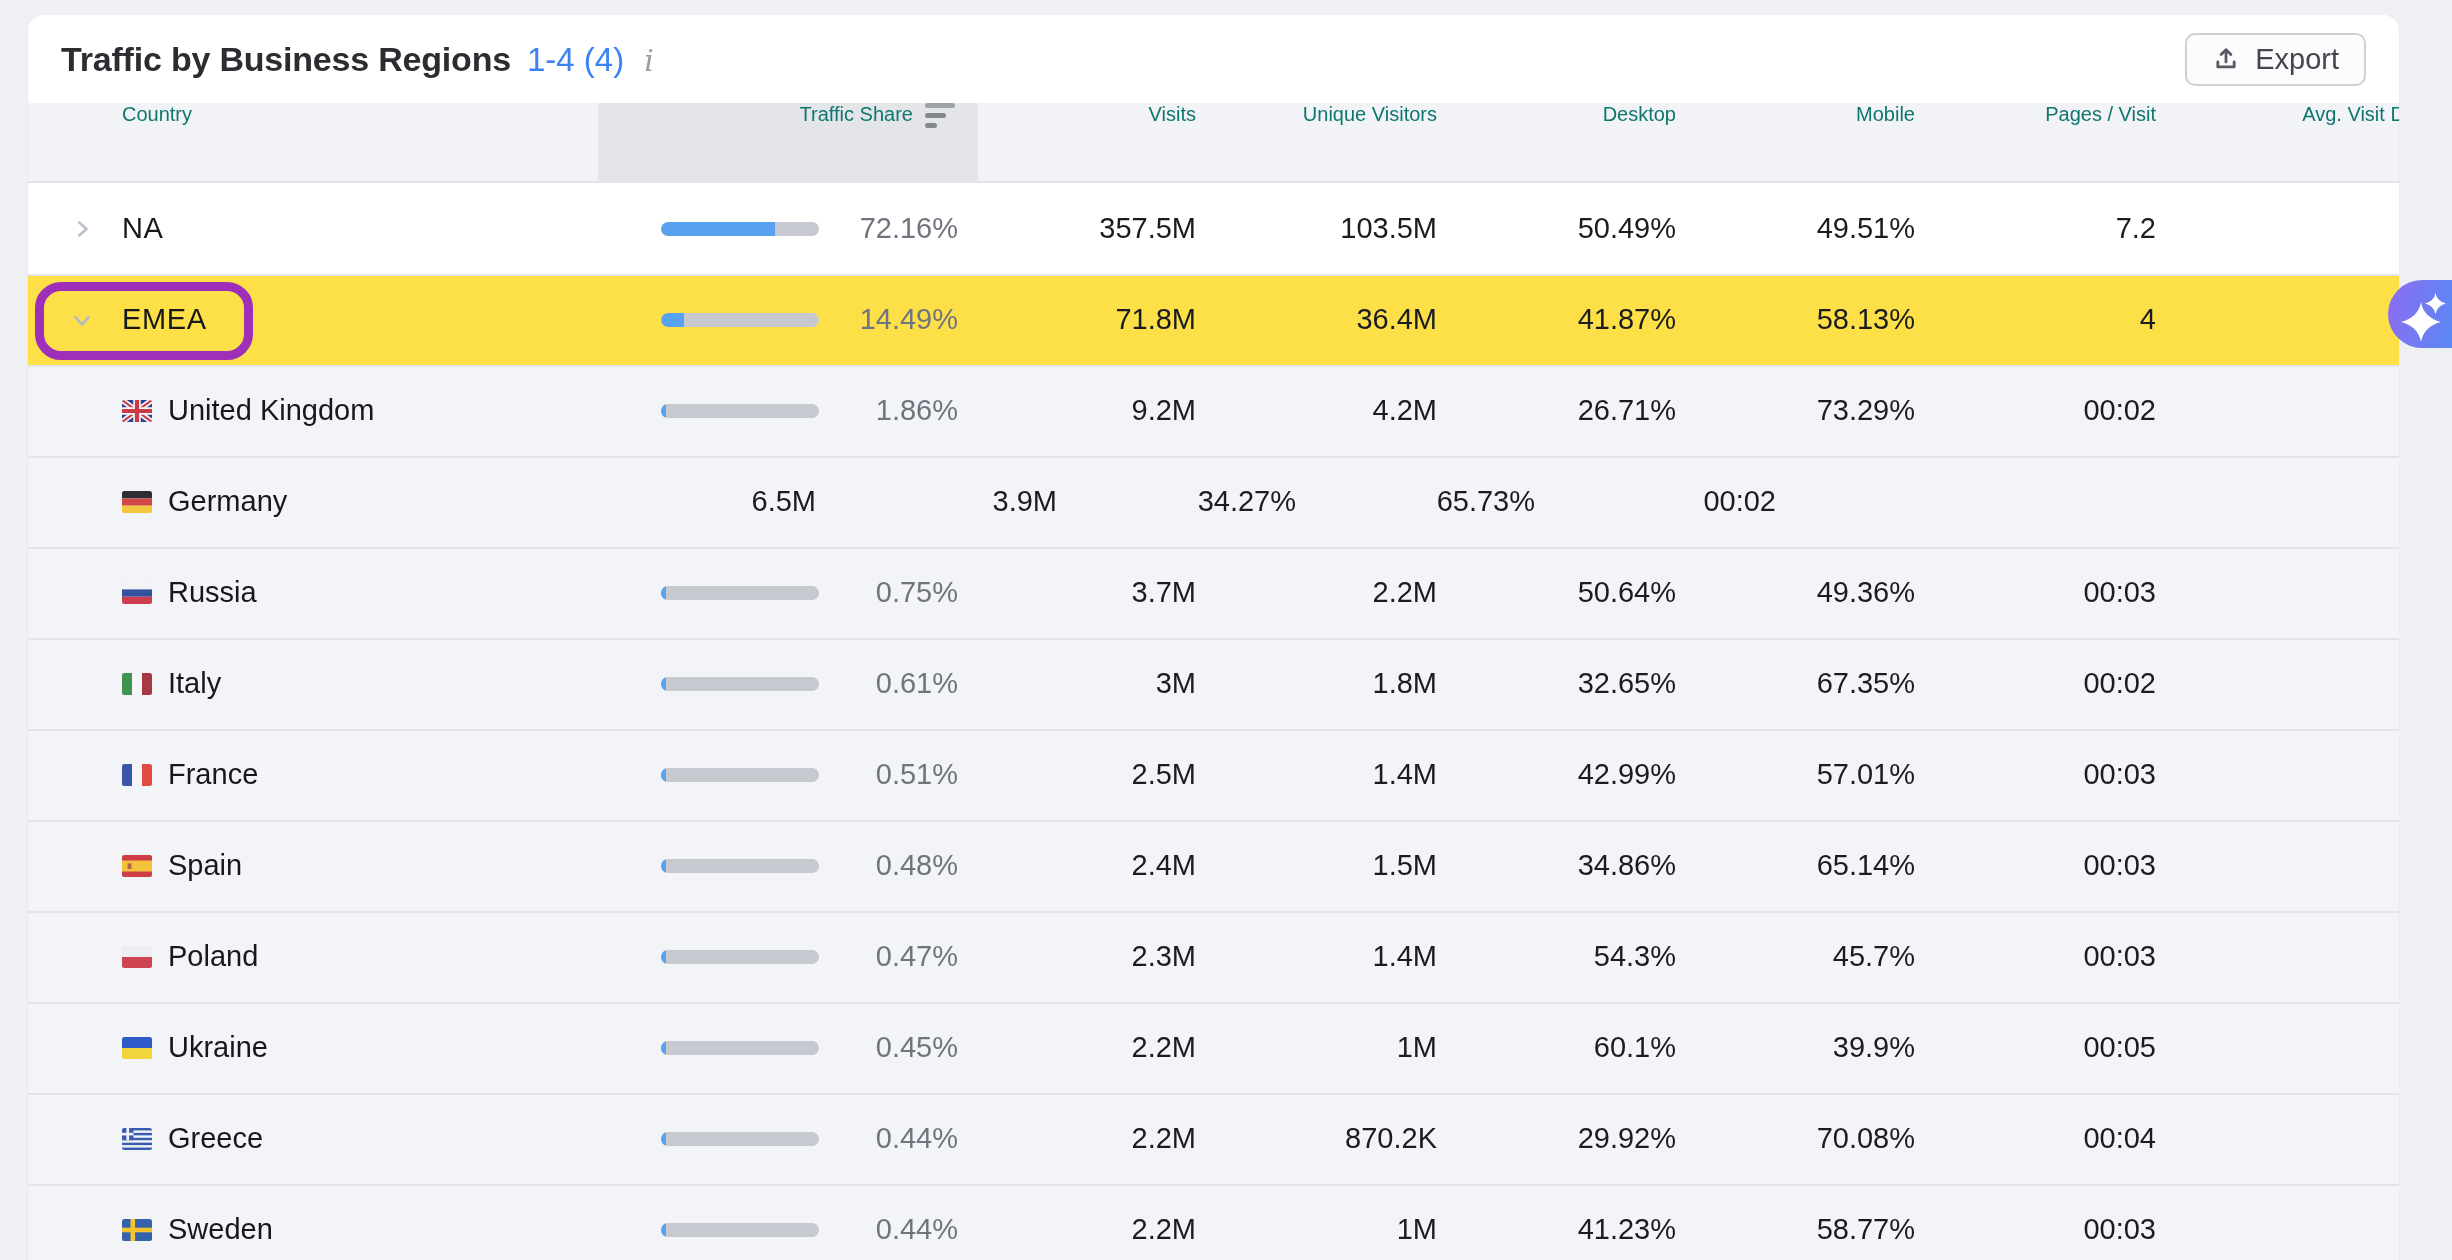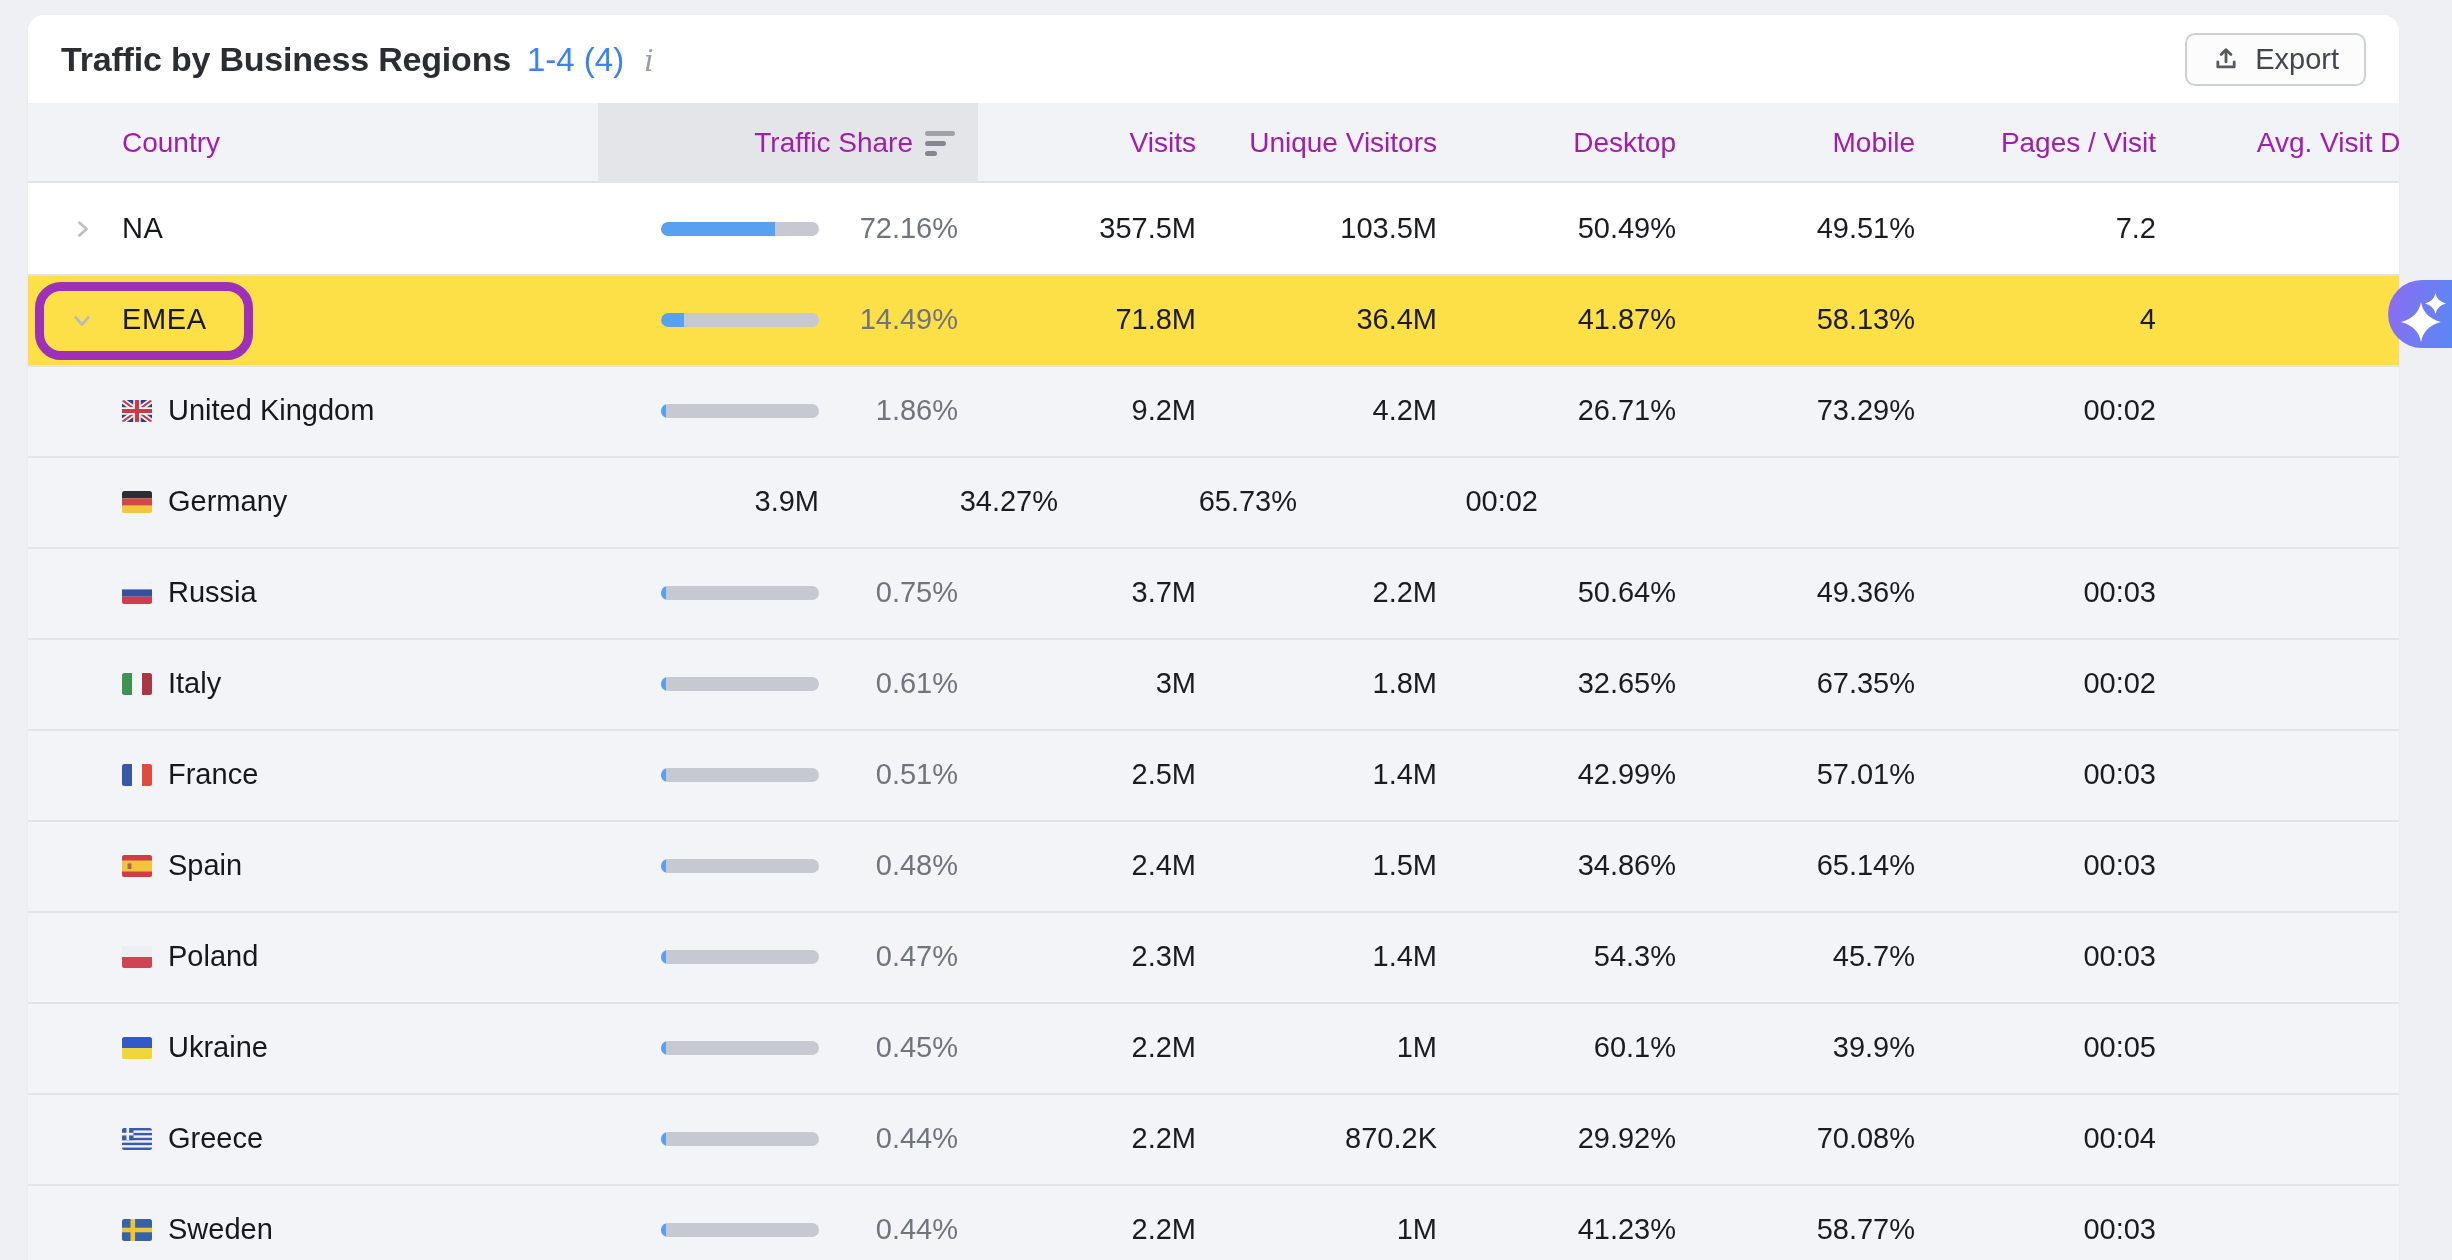--- a/index.html
+++ b/index.html
@@ -18,21 +18,21 @@
   .card-header{height:88px;display:flex;align-items:center;justify-content:space-between;padding:0 33px;background:#ffffff;gap:24px;}
   .title-group{display:flex;align-items:baseline;gap:16px;}
   .page-title{font-size:34px;font-weight:700;color:#2c2d31;letter-spacing:-.2px;}
   .range-label{font-size:33px;font-weight:400;color:#3b82f6;}
   .info-icon{font-family:"DejaVu Serif",serif;font-style:italic;font-size:30px;color:#989da6;padding-left:4px;}
   .export-btn{display:flex;align-items:center;gap:15px;height:53px;padding:0 25px;
     border:2px solid #cdd0d7;border-radius:10px;background:#fcfcfd;cursor:pointer;}
   .export-btn span.lbl{font-size:29px;color:#42464e;}
   
   .colheader{display:flex;height:80px;background:#f2f3f6;box-shadow:inset 0 -2px 0 #e2e3e7;}
-  .hcell{display:flex;align-items:center;font-size:28px;color:#a21caf;box-sizing:border-box;flex:0 0 auto;height:100%;}
+  .hcell{display:flex;align-items:flex-start;font-size:20px;color:#0f766e;box-sizing:border-box;flex:0 0 auto;height:100%;}
   .hcell.left{padding-left:94px;}
   .hcell.right{justify-content:flex-end;padding-right:20px;}
   .hcell.sorted{background:#e4e5e9;justify-content:flex-end;gap:12px;padding-right:23px;}
   .hcell.clipcol{overflow:hidden;}
   .hcell.clipcol span{white-space:nowrap;margin-right:-6px;}
   .sort-icon{display:flex;flex-direction:column;gap:5px;width:30px;}
   .sort-icon i{display:block;height:5px;border-radius:3px;}
   .sort-icon i:nth-child(1){width:30px;background:#9fa2a9;}
   .sort-icon i:nth-child(2){width:21px;background:#84878e;}
   .sort-icon i:nth-child(3){width:12px;background:#84878e;}
@@ -236,20 +236,23 @@
     <div class="cell c0 name-cell">
       <span class="flag">
             <svg width="30" height="22" viewBox="0 0 30 22">
               <rect width="30" height="7.4" fill="#2c2e33"></rect>
               <rect y="7.4" width="30" height="7.3" fill="#d24848"></rect>
               <rect y="14.7" width="30" height="7.3" fill="#f2c63d"></rect>
             </svg>
           </span>
           <span class="rname">Germany</span>
     </div>
+    <div class="cell c2 num">
+          <span>6.5M</span>
+        </div>
     <div class="cell c3 num">
           <span>3.9M</span>
         </div>
     <div class="cell c4 num">
           <span>34.27%</span>
         </div>
     <div class="cell c5 num">
           <span>65.73%</span>
         </div>
     <div class="cell c6 num">

